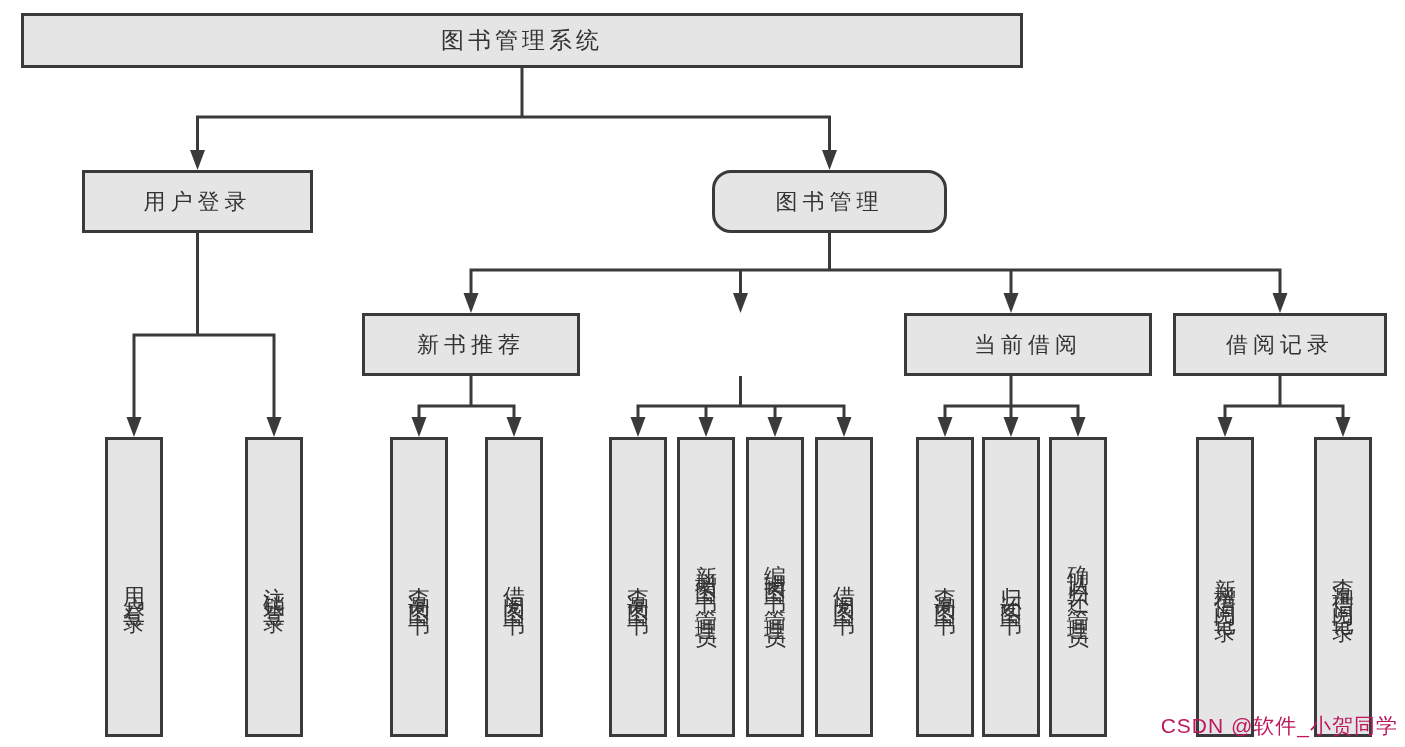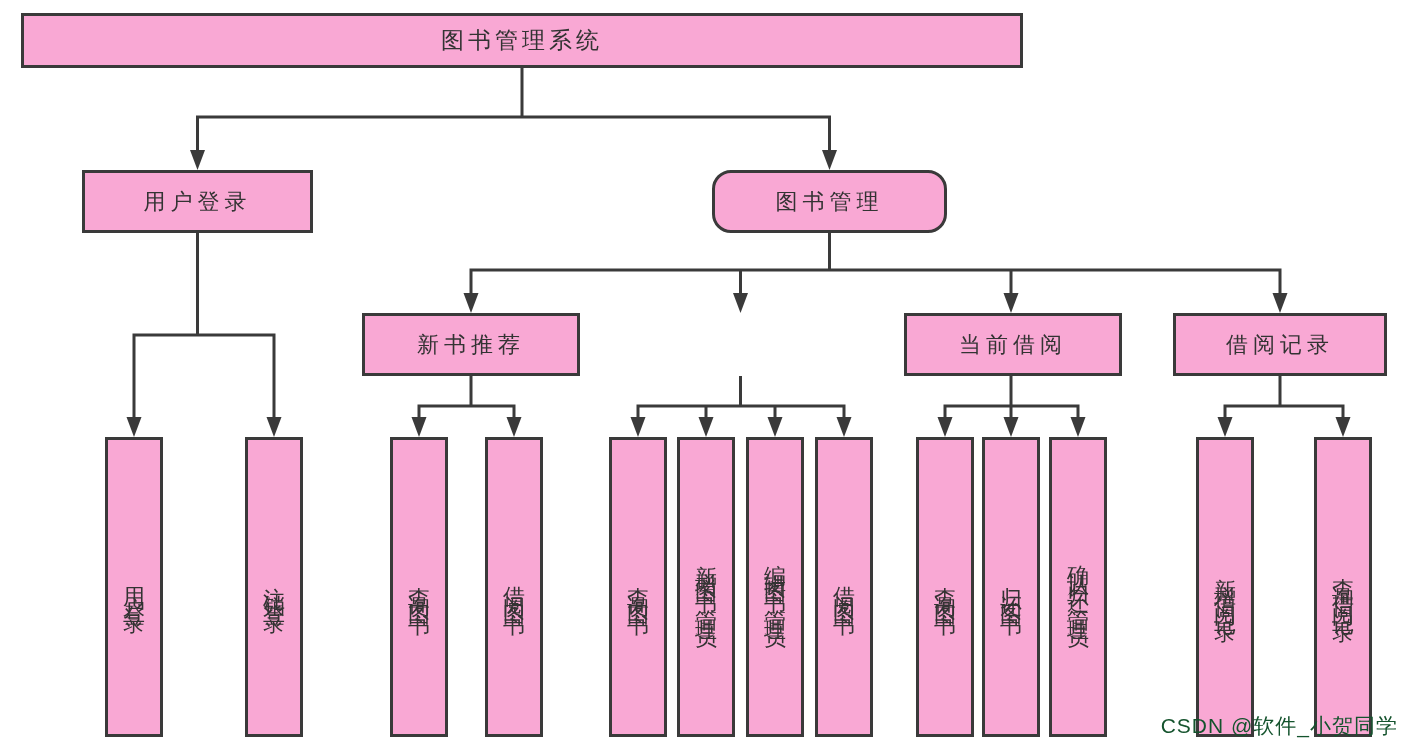--- a/index.html
+++ b/index.html
@@ -13,21 +13,21 @@
   }
   #connector-layer {
     position: absolute;
     left: 0; top: 0;
     width: 1405px; height: 747px;
   }
   .box {
     position: absolute;
     box-sizing: border-box;
     border: 3px solid #3a3a3a;
-    background: #f9a8d4;
+    background: #e5e5e5;
     color: #333333;
     display: flex;
     align-items: center;
     justify-content: center;
     text-align: center;
   }
   .h  { font-size: 22px; letter-spacing: 5px; }
   .h-title { font-size: 23px; letter-spacing: 4px; }
   .v  {
     writing-mode: vertical-lr;
@@ -35,21 +35,21 @@
     font-size: 22px;
     letter-spacing: 9px;
     line-height: 1;
   }
   #watermark {
     position: absolute;
     top: 712px;
     right: 7px;
     font-size: 21px;
     letter-spacing: 1px;
-    color: #14532d;
+    color: #be185d;
     z-index: 5;
     white-space: nowrap;
   }
 </style>
 </head>
 <body>
 
 <div id="stage">
 
   <svg id="connector-layer" viewBox="0 0 1405 747" xmlns="http://www.w3.org/2000/svg">
@@ -81,21 +81,21 @@
       <path d="M1217.5,417 h15 L1225,437 Z M1335.5,417 h15 L1343,437 Z"></path>
     </g>
   </svg>
 
   <div class="box h h-title" style="left:21px;top:13px;width:1002px;height:55px;">图书管理系统</div>
 
   <div class="box h" style="left:82px;top:170px;width:231px;height:63px;">用户登录</div>
   <div class="box h" style="left:712px;top:170px;width:235px;height:63px;border-radius:19px;">图书管理</div>
 
   <div class="box h" style="left:362px;top:313px;width:218px;height:63px;">新书推荐</div>
-  <div class="box h" style="left:904px;top:313px;width:218px;height:63px;">当前借阅</div>
+  <div class="box h" style="left:904px;top:313px;width:248px;height:63px;">当前借阅</div>
   <div class="box h" style="left:1173px;top:313px;width:214px;height:63px;">借阅记录</div>
 
   <div class="box v" style="left:105px;top:437px;width:58px;height:300px;">用户登录</div>
   <div class="box v" style="left:245px;top:437px;width:58px;height:300px;">注销登录</div>
 
   <div class="box v" style="left:390px;top:437px;width:58px;height:300px;">查询图书</div>
   <div class="box v" style="left:485px;top:437px;width:58px;height:300px;">借阅图书</div>
 
   <div class="box v" style="left:609px;top:437px;width:58px;height:300px;">查询图书</div>
   <div class="box v" style="left:677px;top:437px;width:58px;height:300px;">新增图书（管理员）</div>

